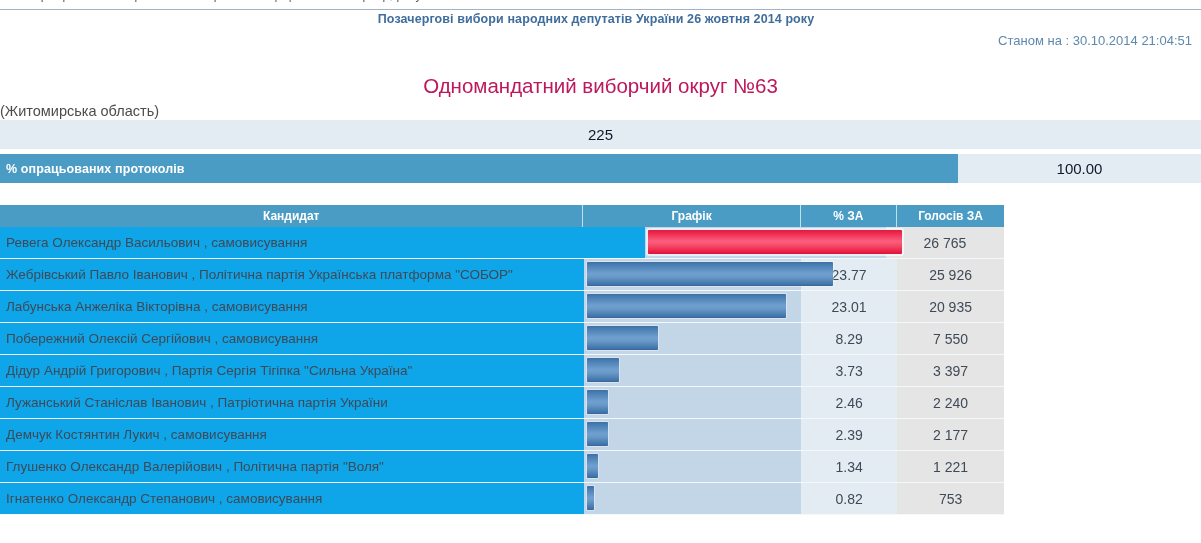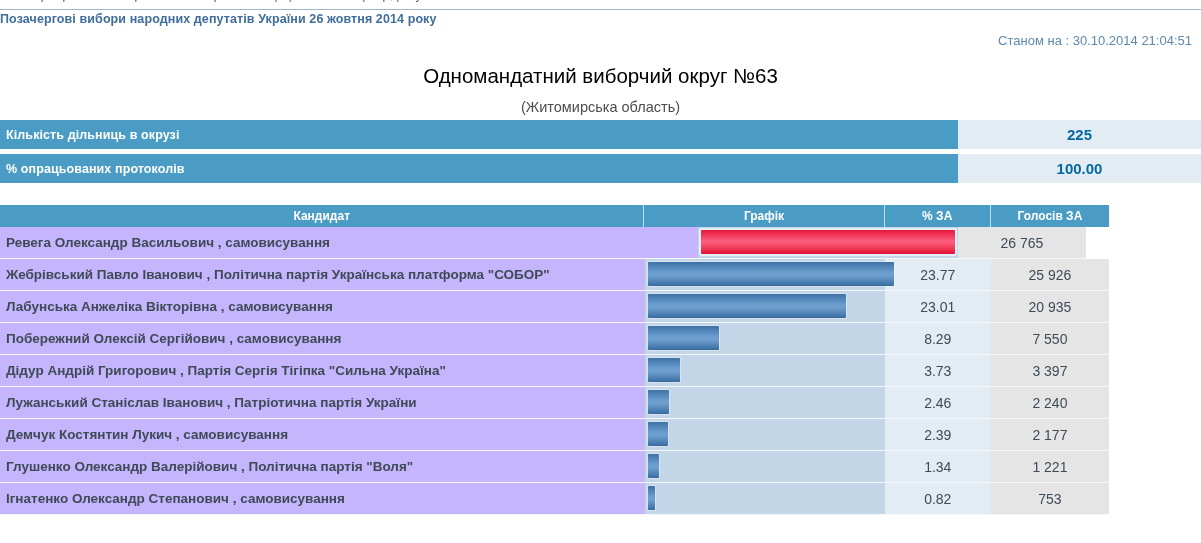--- a/index.html
+++ b/index.html
@@ -40,48 +40,47 @@
 
   
   .page-head {
     position: absolute;
     left: 0;
     top: 10px;
     width: 1201px;
     background: #ffffff;
   }
   .election-title {
-    text-align: left;
+    text-align: center;
     padding-right: 9px;
     font-size: 12.5px;
     font-weight: bold;
     color: #3f6d9c;
     line-height: 18px;
     letter-spacing: .1px;
   }
   .as-of {
     text-align: right;
     padding-right: 9px;
     margin-top: 5px;
     font-size: 13px;
     color: #5e88ad;
     line-height: 16px;
   }
 
   .district-title {
     text-align: center;
-    margin-top: 14px;
+    margin-top: 24px;
     font-size: 20.5px;
-    color: #000000;
+    color: #be185d;
     line-height: 26px;
     font-weight: normal;
   }
   .district-region {
-    text-align: center;
-    margin-top: 8px;
+    margin-top: 2px;
     font-size: 14.5px;
     color: #4c4c4c;
     line-height: 20px;
   }
 
   
   .summary {
     position: absolute;
     left: 0;
     top: 120px;
@@ -100,34 +99,34 @@
     font-weight: bold;
     display: flex;
     align-items: center;
     padding-left: 6px;
     box-sizing: border-box;
     letter-spacing: .1px;
   }
   .summary-value {
     flex: 1;
     background: #e4ecf3;
-    color: #0369a1;
+    color: #0f172a;
     font-size: 15px;
-    font-weight: bold;
+    font-weight: normal;
     display: flex;
     align-items: center;
     justify-content: center;
   }
 
   
   .results {
     position: absolute;
     left: 0;
     top: 205px;
-    width: 1109px;
+    width: 1004px;
   }
   .res-header {
     display: flex;
     height: 22px;
     background: #4a9cc4;
     color: #ffffff;
     font-size: 12px;
     font-weight: bold;
   }
   .res-header > div {
@@ -148,27 +147,26 @@
     display: flex;
     height: 32px;
     font-size: 13.5px;
   }
   .res-row > div {
     box-sizing: border-box;
     display: flex;
     align-items: center;
   }
   .cell-cand {
-    background: #c4b5fd;
+    background: #0ea5e9;
     padding-left: 6px;
     color: #3f4a57;
     border-bottom: 1px solid #f4f8fb;
     white-space: nowrap;
     overflow: hidden;
-    font-weight: bold;
   }
   .cell-chart {
     background: #c3d6e8;
     border-bottom: 1px solid #f4f8fb;
     padding: 0;
     position: relative;
   }
   .cell-pct {
     background: #e4ecf3;
     justify-content: center;
@@ -212,21 +210,20 @@
 
 <div class="page-head">
   <div class="election-title">Позачергові вибори народних депутатів України 26 жовтня 2014 року</div>
   <div class="as-of">Станом на : 30.10.2014 21:04:51</div>
   <div class="district-title">Одномандатний виборчий округ №63</div>
   <div class="district-region">(Житомирська область)</div>
 </div>
 
 <div class="summary">
   <div class="summary-row">
-    <div class="summary-label">Кількість дільниць в окрузі</div>
     <div class="summary-value">225</div>
   </div>
   <div class="summary-row">
     <div class="summary-label">% опрацьованих протоколів</div>
     <div class="summary-value">100.00</div>
   </div>
 </div>
 
 <div class="results">
   <div class="res-header">

